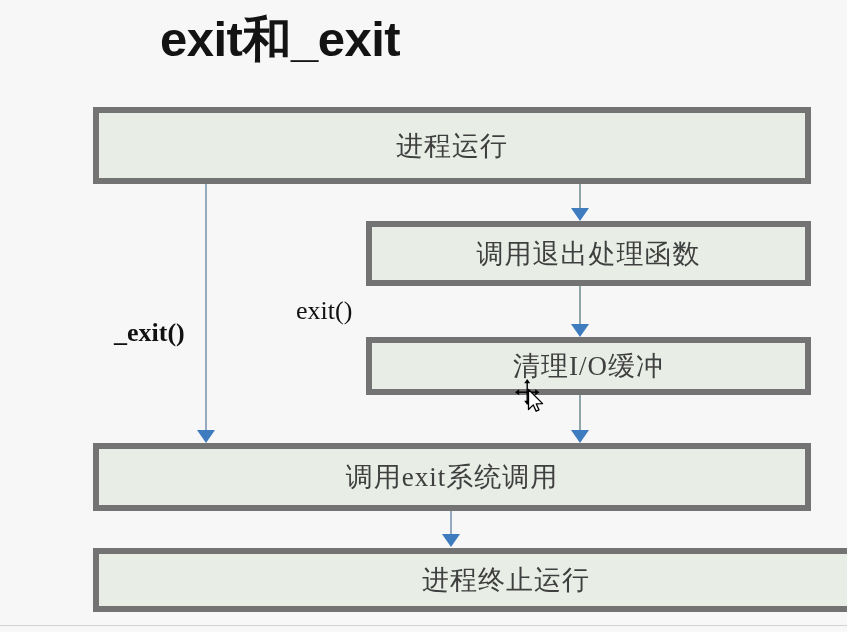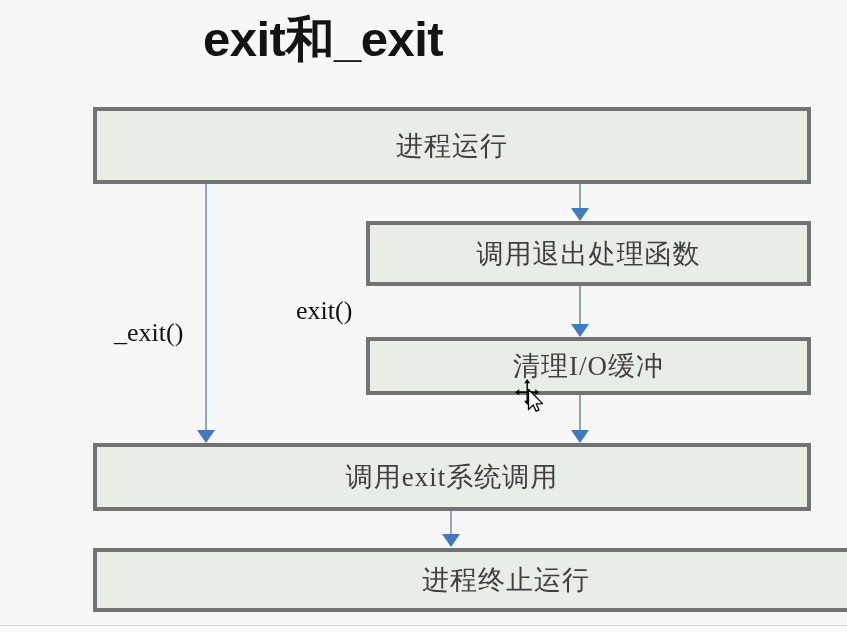--- a/index.html
+++ b/index.html
@@ -27,29 +27,28 @@
     top: 8px;
     width: 320px;
     height: 62px;
     line-height: 62px;
     font-family: "Liberation Sans", sans-serif;
     font-size: 49px;
     font-weight: bold;
     color: #131313;
     letter-spacing: -0.5px;
     white-space: nowrap;
-    margin-left: 43px;
   }
 
   
   .flow-box {
     position: absolute;
     box-sizing: border-box;
     background: #e8eee6;
-    border: 4px solid #737373;
+    border: 6px solid #737373;
     display: flex;
     align-items: center;
     justify-content: center;
     color: #3f3f3f;
     font-family: "Liberation Serif", serif;
     font-size: 27px;
     letter-spacing: 1px;
     white-space: nowrap;
   }
   .flow-box .box-label {
@@ -100,21 +99,21 @@
   #arrow-b4-b5         { left: 442px; top: 534px; }
 
   
   .edge-label {
     position: absolute;
     font-family: "Liberation Serif", serif;
     font-size: 26px;
     color: #111111;
     white-space: nowrap;
   }
-  #label-underscore-exit { left: 114px; top: 318px; }
+  #label-underscore-exit { left: 114px; top: 318px; font-weight: bold; }
   #label-exit            { left: 296px; top: 296px; text-align: center; }
 
   
   #mouse-cursor {
     position: absolute;
     left: 515px;
     top: 379px;
     width: 34px;
     height: 36px;
     pointer-events: none;

